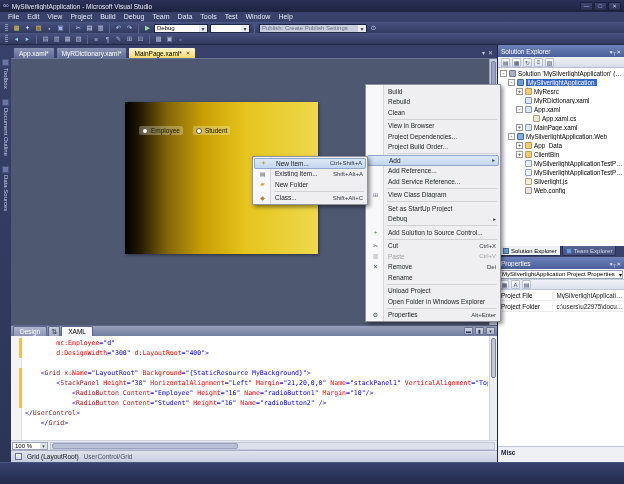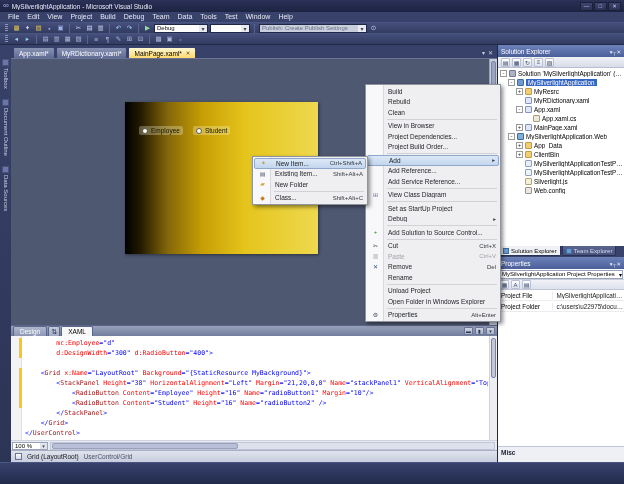--- a/index.html
+++ b/index.html
@@ -301,29 +301,28 @@
             <span class="split-btn">▾</span>
           </div>
       </div>
 
       <div class="xaml-editor">
         <div class="indicator-margin"></div>
         <div class="change-bar" style="top:2px;height:20px;"></div>
         <div class="change-bar" style="top:32px;height:40px;"></div>
         <div class="code" id="code">
             <div class="code-line"><span class="tk-t">        </span><span class="tk-a">mc:Employee</span><span class="tk-p">=</span><span class="tk-v">"d"</span></div>
-            <div class="code-line"><span class="tk-t">        </span><span class="tk-a">d:DesignWidth</span><span class="tk-p">=</span><span class="tk-v">"300"</span><span class="tk-t"> </span><span class="tk-a">d:RadioButton</span><span class="tk-p">=</span><span class="tk-v">"400"</span><span class="tk-p">&gt;</span></div>
+            <div class="code-line"><span class="tk-t">        </span><span class="tk-a">d:DesignWidth</span><span class="tk-p">=</span><span class="tk-v">"300"</span><span class="tk-t"> </span><span class="tk-a">d:LayoutRoot</span><span class="tk-p">=</span><span class="tk-v">"400"</span><span class="tk-p">&gt;</span></div>
             <div class="code-line">&nbsp;</div>
             <div class="code-line"><span class="tk-t">    </span><span class="tk-p">&lt;</span><span class="tk-e">Grid</span><span class="tk-t"> </span><span class="tk-a">x:Name</span><span class="tk-p">=</span><span class="tk-v">"LayoutRoot"</span><span class="tk-t"> </span><span class="tk-a">Background</span><span class="tk-p">=</span><span class="tk-v">"{StaticResource MyBackground}"</span><span class="tk-p">&gt;</span></div>
             <div class="code-line"><span class="tk-t">        </span><span class="tk-p">&lt;</span><span class="tk-e">StackPanel</span><span class="tk-t"> </span><span class="tk-a">Height</span><span class="tk-p">=</span><span class="tk-v">"38"</span><span class="tk-t"> </span><span class="tk-a">HorizontalAlignment</span><span class="tk-p">=</span><span class="tk-v">"Left"</span><span class="tk-t"> </span><span class="tk-a">Margin</span><span class="tk-p">=</span><span class="tk-v">"21,20,0,0"</span><span class="tk-t"> </span><span class="tk-a">Name</span><span class="tk-p">=</span><span class="tk-v">"stackPanel1"</span><span class="tk-t"> </span><span class="tk-a">VerticalAlignment</span><span class="tk-p">=</span><span class="tk-v">"Top"</span></div>
             <div class="code-line"><span class="tk-t">            </span><span class="tk-p">&lt;</span><span class="tk-e">RadioButton</span><span class="tk-t"> </span><span class="tk-a">Content</span><span class="tk-p">=</span><span class="tk-v">"Employee"</span><span class="tk-t"> </span><span class="tk-a">Height</span><span class="tk-p">=</span><span class="tk-v">"16"</span><span class="tk-t"> </span><span class="tk-a">Name</span><span class="tk-p">=</span><span class="tk-v">"radioButton1"</span><span class="tk-t"> </span><span class="tk-a">Margin</span><span class="tk-p">=</span><span class="tk-v">"10"</span><span class="tk-p">/&gt;</span></div>
             <div class="code-line"><span class="tk-t">            </span><span class="tk-p">&lt;</span><span class="tk-e">RadioButton</span><span class="tk-t"> </span><span class="tk-a">Content</span><span class="tk-p">=</span><span class="tk-v">"Student"</span><span class="tk-t"> </span><span class="tk-a">Height</span><span class="tk-p">=</span><span class="tk-v">"16"</span><span class="tk-t"> </span><span class="tk-a">Name</span><span class="tk-p">=</span><span class="tk-v">"radioButton2"</span><span class="tk-t"> </span><span class="tk-p">/&gt;</span></div>
-            <div class="code-line"><span class="tk-t">        </span><span class="tk-p">&lt;/</span><span class="tk-e">StackPanel</span><span class="tk-p">&gt;</span></div>
+            <div class="code-line"><span class="tk-p">&lt;/</span><span class="tk-e">UserControl</span><span class="tk-p">&gt;</span></div>
             <div class="code-line"><span class="tk-t">    </span><span class="tk-p">&lt;/</span><span class="tk-e">Grid</span><span class="tk-p">&gt;</span></div>
-            <div class="code-line"><span class="tk-p">&lt;/</span><span class="tk-e">UserControl</span><span class="tk-p">&gt;</span></div>
           </div>
         <div class="vscroll">
             <div class="thumb"></div>
           </div>
       </div>
 
       <div class="editor-bottom">
         <div class="zoom-combo">
           <span class="z">100 %</span>
           <span class="combo-arrow">▾</span>

